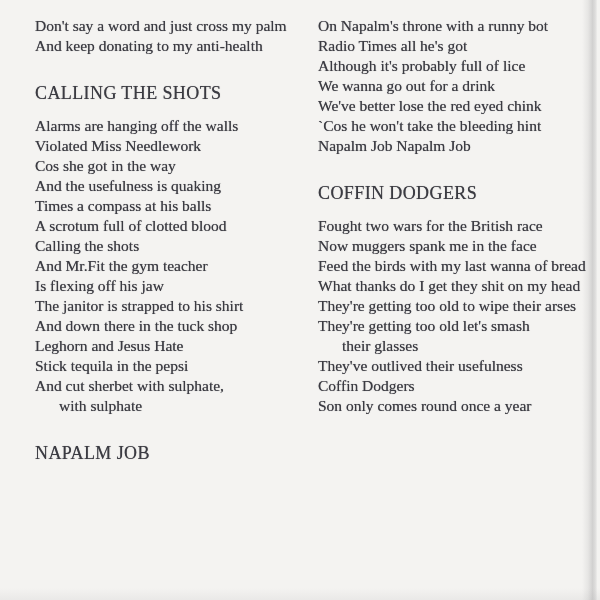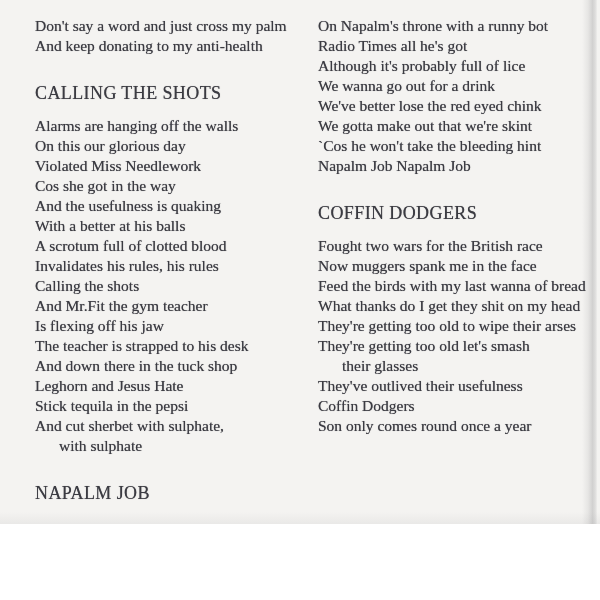--- a/index.html
+++ b/index.html
@@ -1,19 +1,19 @@
 <!DOCTYPE html>
 <html><head>
 <meta charset="utf-8">
 <style>
   html, body { margin: 0; padding: 0; background: #ffffff; }
   .page {
     position: relative;
     width: 600px;
-    height: 524px;
+    height: 600px;
     background: #f4f3f1;
     overflow: hidden;
     font-family: "Liberation Serif", "DejaVu Serif", serif;
     color: #3b3b42;
   }
   .column { position: absolute; top: 0; }
   .col-left  { left: 35px;  width: 272px; padding-top: 16px; }
   .col-right { left: 318px; width: 276px; padding-top: 16px; }
   .column > :first-child { margin-top: 0; }
   .verse { }
@@ -57,53 +57,50 @@
 <div class="page">
   <div>
       <div class="column col-left">
         <div class="verse">
           <div class="line">Don't say a word and just cross my palm</div>
           <div class="line">And keep donating to my anti-health</div>
         </div>
         <div class="heading">CALLING THE SHOTS</div>
         <div class="verse">
           <div class="line">Alarms are hanging off the walls</div>
-          <div class="line">On this our glorious day</div>
           <div class="line">Violated Miss Needlework</div>
           <div class="line">Cos she got in the way</div>
           <div class="line">And the usefulness is quaking</div>
-          <div class="line">With a better at his balls</div>
+          <div class="line">Times a compass at his balls</div>
           <div class="line">A scrotum full of clotted blood</div>
-          <div class="line">Invalidates his rules, his rules</div>
         </div>
         <div class="verse">
           <div class="line">Calling the shots</div>
         </div>
         <div class="verse">
           <div class="line">And Mr.Fit the gym teacher</div>
           <div class="line">Is flexing off his jaw</div>
-          <div class="line">The teacher is strapped to his desk</div>
+          <div class="line">The janitor is strapped to his shirt</div>
           <div class="line">And down there in the tuck shop</div>
           <div class="line">Leghorn and Jesus Hate</div>
           <div class="line">Stick tequila in the pepsi</div>
           <div class="line">And cut sherbet with sulphate,</div>
           <div class="line indent">with sulphate</div>
         </div>
         <div class="heading">NAPALM JOB</div>
       </div>
       <div class="column col-right">
         <div class="verse">
           <div class="line">On Napalm's throne with a runny bot</div>
           <div class="line">Radio Times all he's got</div>
           <div class="line">Although it's probably full of lice</div>
         </div>
         <div class="verse">
           <div class="line">We wanna go out for a drink</div>
           <div class="line">We've better lose the red eyed chink</div>
-          <div class="line">We gotta make out that we're skint</div>
           <div class="line">`Cos he won't take the bleeding hint</div>
         </div>
         <div class="verse">
           <div class="line">Napalm Job Napalm Job</div>
         </div>
         <div class="heading">COFFIN DODGERS</div>
         <div class="verse">
           <div class="line">Fought two wars for the British race</div>
           <div class="line">Now muggers spank me in the face</div>
           <div class="line">Feed the birds with my last wanna of bread</div>

